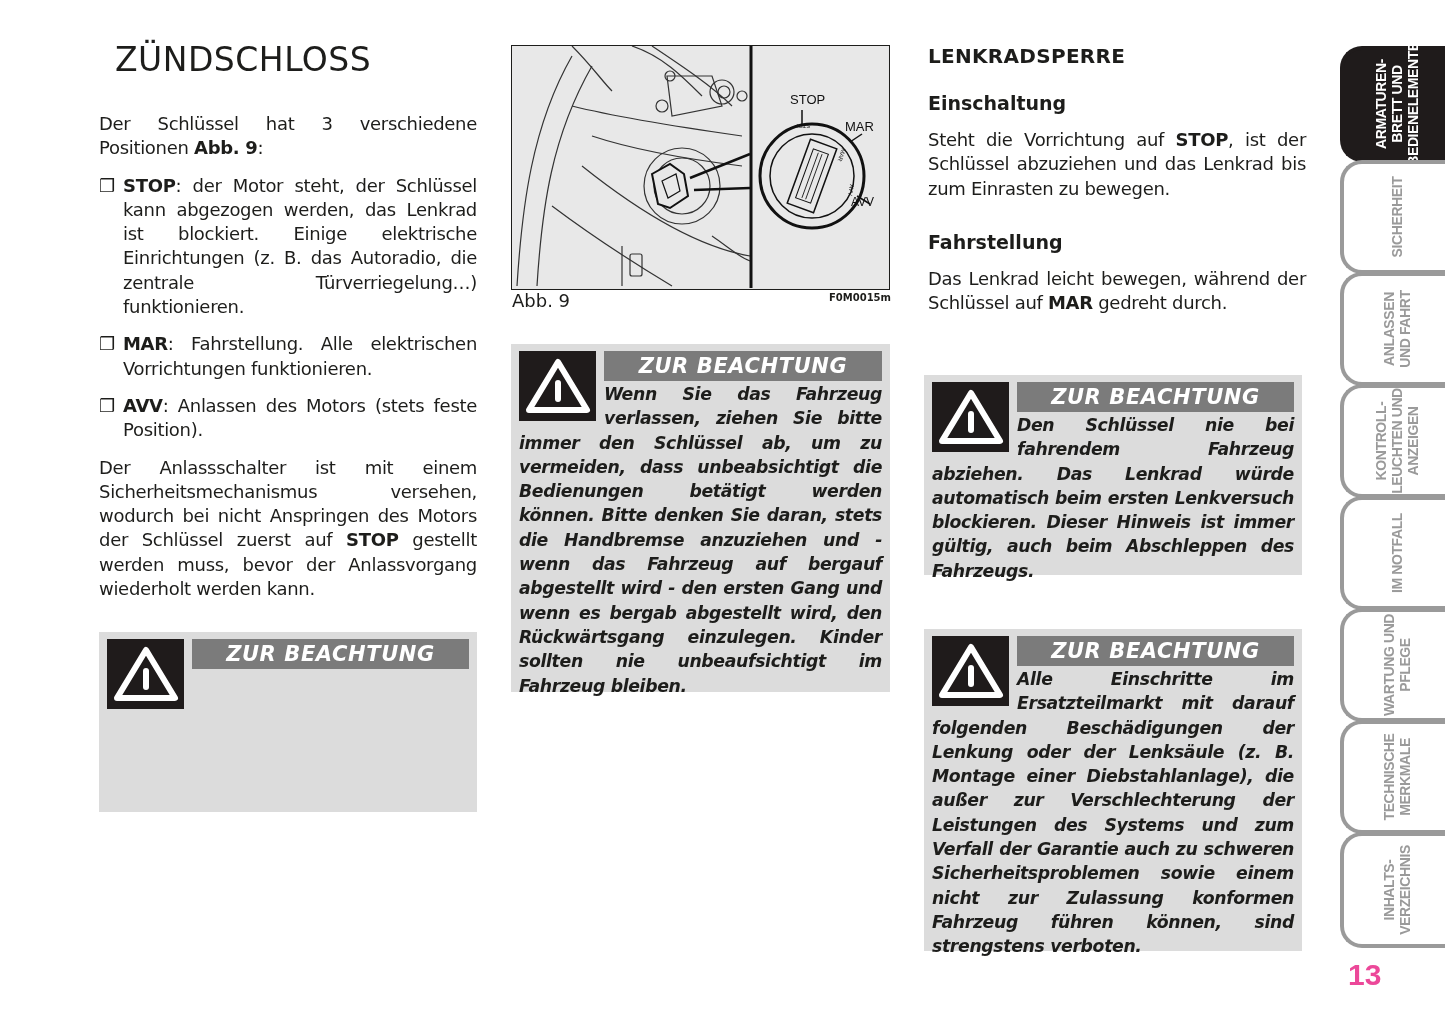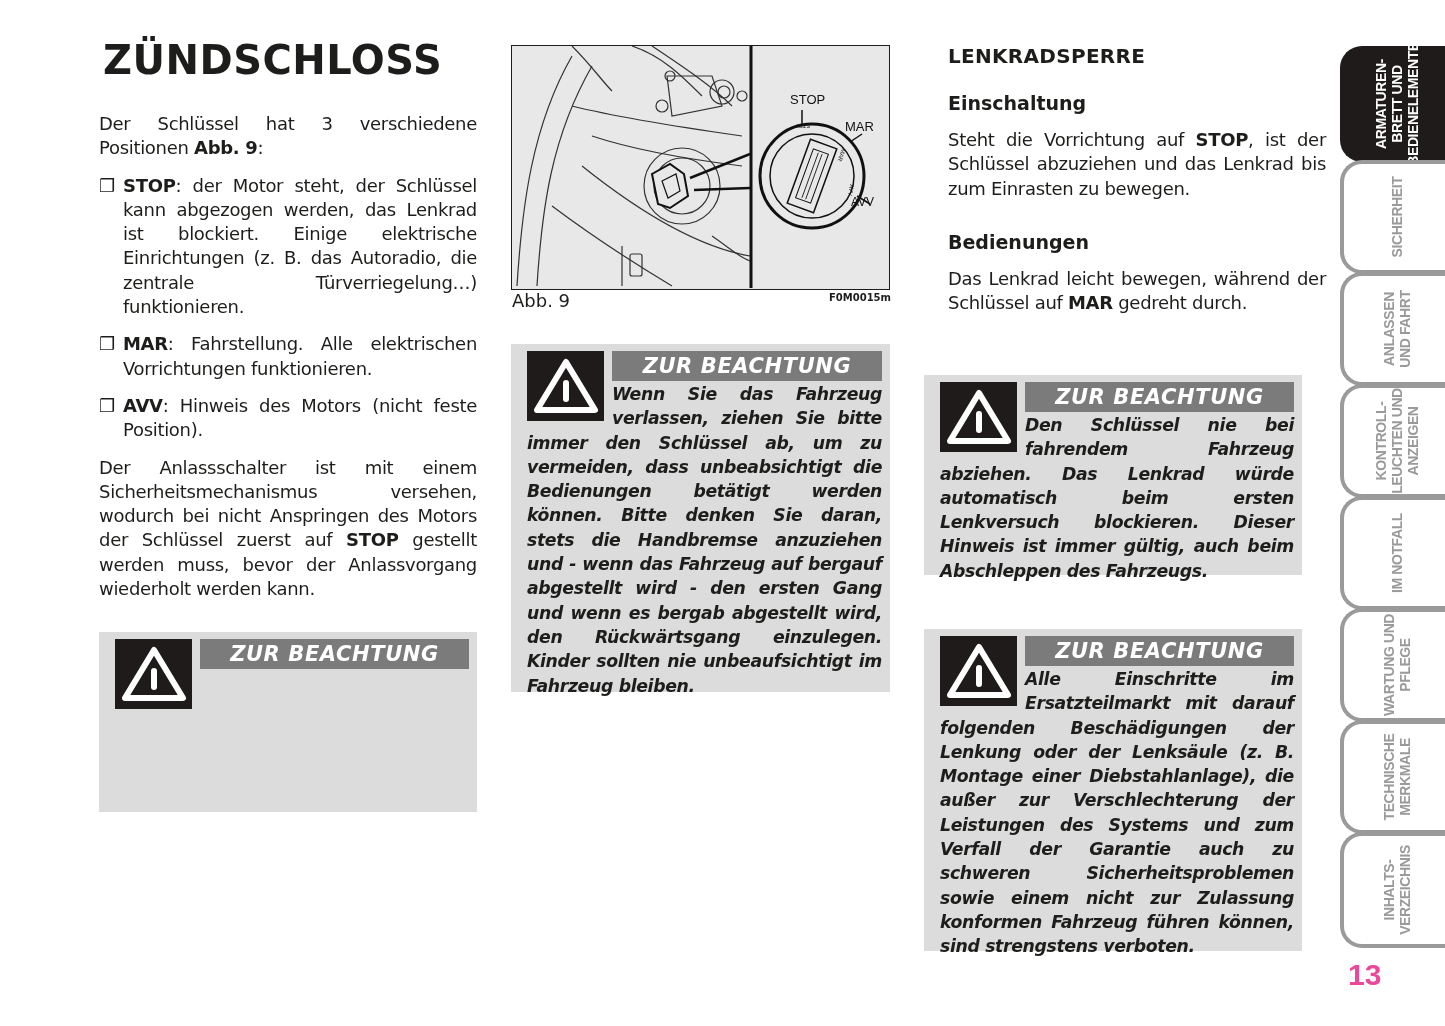--- a/index.html
+++ b/index.html
@@ -2,33 +2,33 @@
 <html><head>
 <meta charset="utf-8">
 <style>
   html, body { margin: 0; padding: 0; }
   body {
     width: 1445px; height: 1026px; background: #ffffff; position: relative; overflow: hidden;
     font-family: "DejaVu Sans", sans-serif; color: #1d1d1b;
   }
   .col { position: absolute; }
   #col1 { left: 99px; top: 40px; width: 378px; }
-  #col3 { left: 948px; top: 40px; width: 378px; }
-
-  .h1 { font-weight: bold; font-size: 40px; letter-spacing: 0.5px; margin: 0 0 32px 4px; line-height: 40px; }
+  #col3 { left: 928px; top: 40px; width: 378px; }
+
+  .h1 { font-weight: normal; font-size: 33px; letter-spacing: 0.5px; margin: 0 0 32px 16px; line-height: 40px; }
   .p { font-size: 18px; line-height: 24.3px; margin: 0 0 13px 0; text-align: justify; letter-spacing: -0.3px; }
   .p b { font-weight: bold; }
   .bullet { position: relative; padding-left: 24px; }
   .bullet .sq { position: absolute; left: 0; top: 0; font-size: 18px; }
 
   .h2 { font-weight: bold; font-size: 20px; line-height: 28px; margin: 0 0 20px 0; letter-spacing: 0.3px; }
   .h3 { font-weight: bold; font-size: 19px; line-height: 26px; margin: 0 0 12px 0; }
 
   
-  .warn { position: absolute; background: #dcdcdc; padding: 7px 8px 10px 16px; box-sizing: border-box; }
+  .warn { position: absolute; background: #dcdcdc; padding: 7px 8px 10px 8px; box-sizing: border-box; }
   .warn .icon { float: left; width: 77px; height: 70px; background: #1f1b1b; margin: 0 8px 0 0; display: flex; align-items: center; justify-content: center; }
   .warn .title { background: #7b7b7b; color: #ffffff; font-style: italic; font-weight: bold; font-size: 21px; line-height: 30px; text-align: center; letter-spacing: 0.6px; margin: 0 0 1px 85px; }
   .warn .body { font-style: italic; font-weight: bold; font-size: 17.3px; line-height: 24.3px; text-align: justify; letter-spacing: -0.35px; }
 
   
   #figure { position: absolute; left: 511px; top: 45px; width: 379px; height: 245px; border: 1.5px solid #1d1d1b; box-sizing: border-box; background: #e6e6e6; overflow: hidden; }
   #fig-caption { position: absolute; left: 512px; top: 290px; font-size: 18px; }
   #fig-code { position: absolute; left: 829px; top: 292px; font-size: 10px; font-weight: bold; }
 
   
@@ -41,21 +41,21 @@
   #page-number { position: absolute; left: 1348px; top: 958px; font-family: "Liberation Sans", sans-serif; font-weight: bold; font-size: 30px; color: #ec4899; }
 </style>
 </head>
 <body>
 
 <div id="col1" class="col">
   <h1 class="h1">ZÜNDSCHLOSS</h1>
   <p class="p"><span>Der Schlüssel hat 3 verschiedene Positionen </span><b>Abb. 9</b><span>:</span></p>
   <p class="p bullet"><span class="sq">❒</span><b>STOP</b><span>: der Motor steht, der Schlüssel kann abgezogen werden, das Lenkrad ist blockiert. Einige elektrische Einrichtungen (z. B. das Autoradio, die zentrale Türverriegelung…) funktionieren.</span></p>
   <p class="p bullet"><span class="sq">❒</span><b>MAR</b><span>: Fahrstellung. Alle elektrischen Vorrichtungen funktionieren.</span></p>
-  <p class="p bullet"><span class="sq">❒</span><b>AVV</b><span>: Hinweis des Motors (nicht feste Position).</span></p>
+  <p class="p bullet"><span class="sq">❒</span><b>AVV</b><span>: Anlassen des Motors (stets feste Position).</span></p>
   <p class="p"><span>Der Anlassschalter ist mit einem Sicherheitsmechanismus versehen, wodurch bei nicht Anspringen des Motors der Schlüssel zuerst auf </span><b>STOP</b><span> gestellt werden muss, bevor der Anlassvorgang wiederholt werden kann.</span></p>
 </div>
 
 <div class="warn" style="left:99px; top:632px; width:378px; height:180px;">
   <div class="icon">
     <svg width="70" height="60" viewBox="0 0 70 60">
         <path d="M35 6 L64 54 L6 54 Z" fill="none" stroke="#fff" stroke-width="6" stroke-linejoin="round"></path>
         <rect x="32" y="24" width="6" height="22" rx="3" fill="#fff"></rect>
       </svg>
   </div>
@@ -127,21 +127,21 @@
       </svg>
   </div>
   <div class="title">ZUR BEACHTUNG</div>
   <div class="body">Wenn Sie das Fahrzeug verlassen, ziehen Sie bitte immer den Schlüssel ab, um zu vermeiden, dass unbeabsichtigt die Bedienungen betätigt werden können. Bitte denken Sie daran, stets die Handbremse anzuziehen und - wenn das Fahrzeug auf bergauf abgestellt wird - den ersten Gang und wenn es bergab abgestellt wird, den Rückwärtsgang einzulegen. Kinder sollten nie unbeaufsichtigt im Fahrzeug bleiben.</div>
 </div>
 
 <div id="col3" class="col">
   <h2 class="h2" style="margin-top:2px;">LENKRADSPERRE</h2>
   <h3 class="h3">Einschaltung</h3>
   <p class="p" style="margin-bottom:28px;"><span>Steht die Vorrichtung auf </span><b>STOP</b><span>, ist der Schlüssel abzuziehen und das Lenkrad bis zum Einrasten zu bewegen.</span></p>
-  <h3 class="h3">Bedienungen</h3>
+  <h3 class="h3">Fahrstellung</h3>
   <p class="p"><span>Das Lenkrad leicht bewegen, während der Schlüssel auf </span><b>MAR</b><span> gedreht durch.</span></p>
 </div>
 
 <div class="warn" style="left:924px; top:375px; width:378px; height:200px;">
   <div class="icon">
     <svg width="70" height="60" viewBox="0 0 70 60">
         <path d="M35 6 L64 54 L6 54 Z" fill="none" stroke="#fff" stroke-width="6" stroke-linejoin="round"></path>
         <rect x="32" y="24" width="6" height="22" rx="3" fill="#fff"></rect>
       </svg>
   </div>

